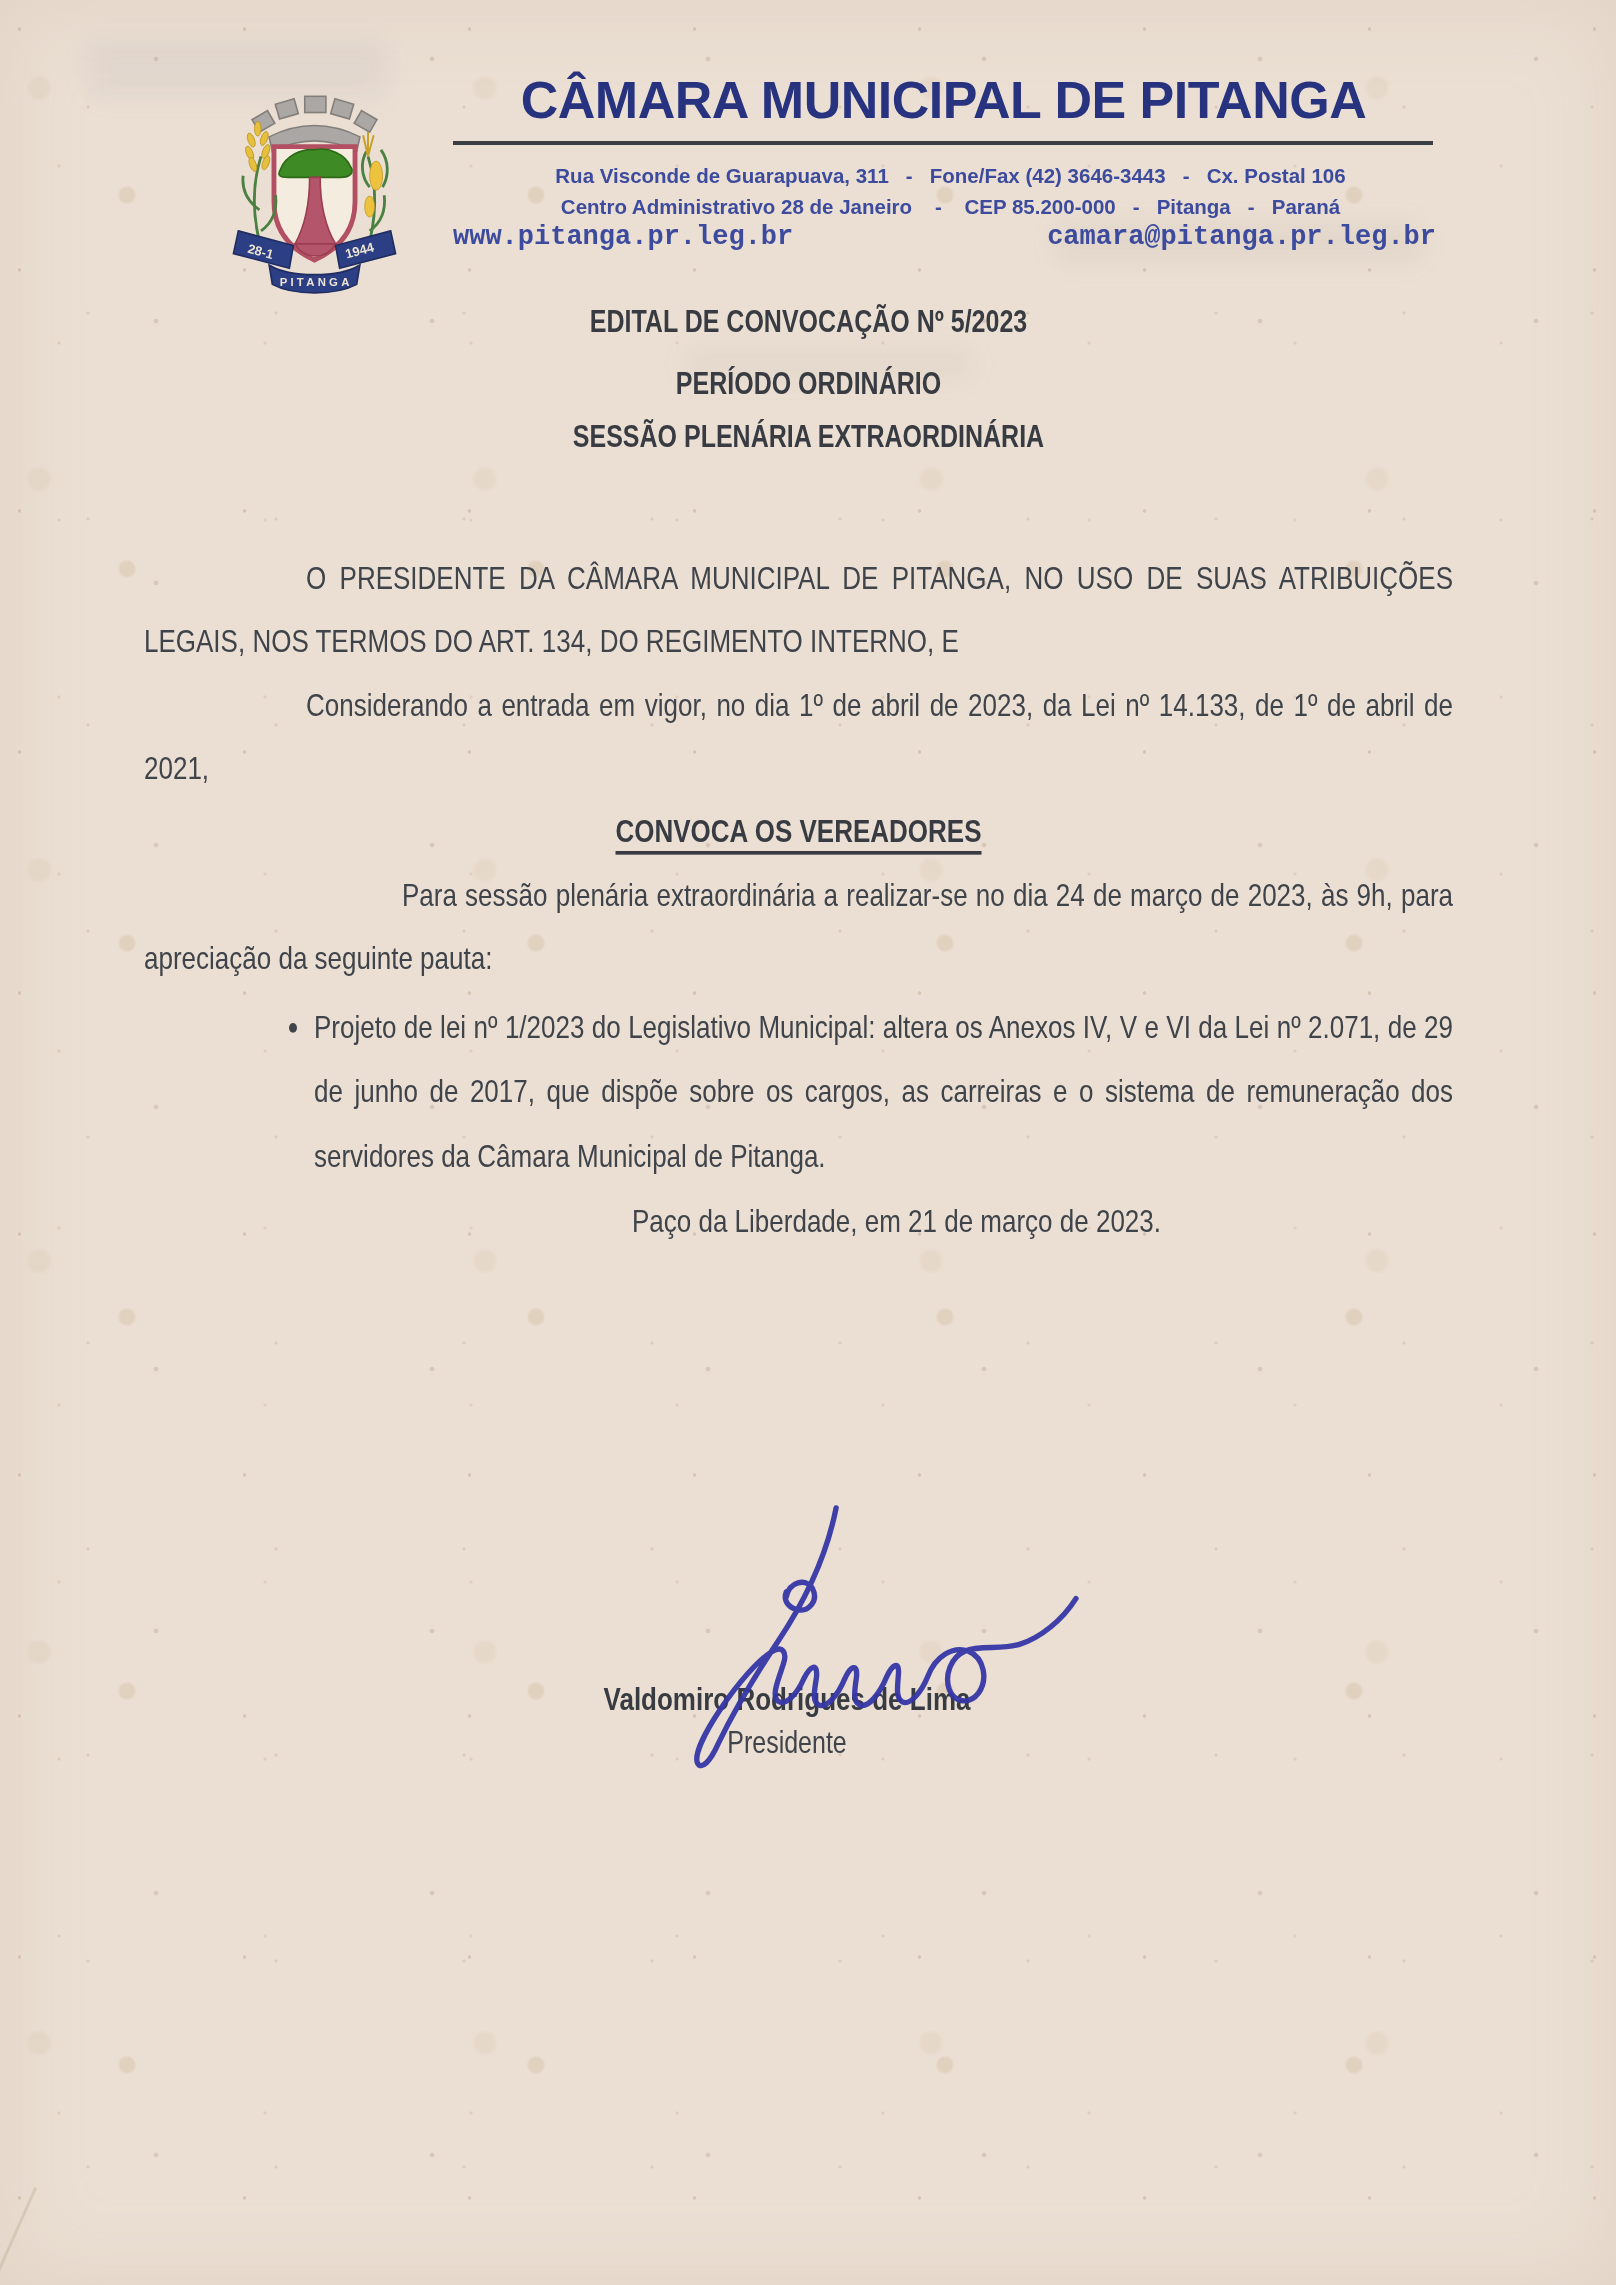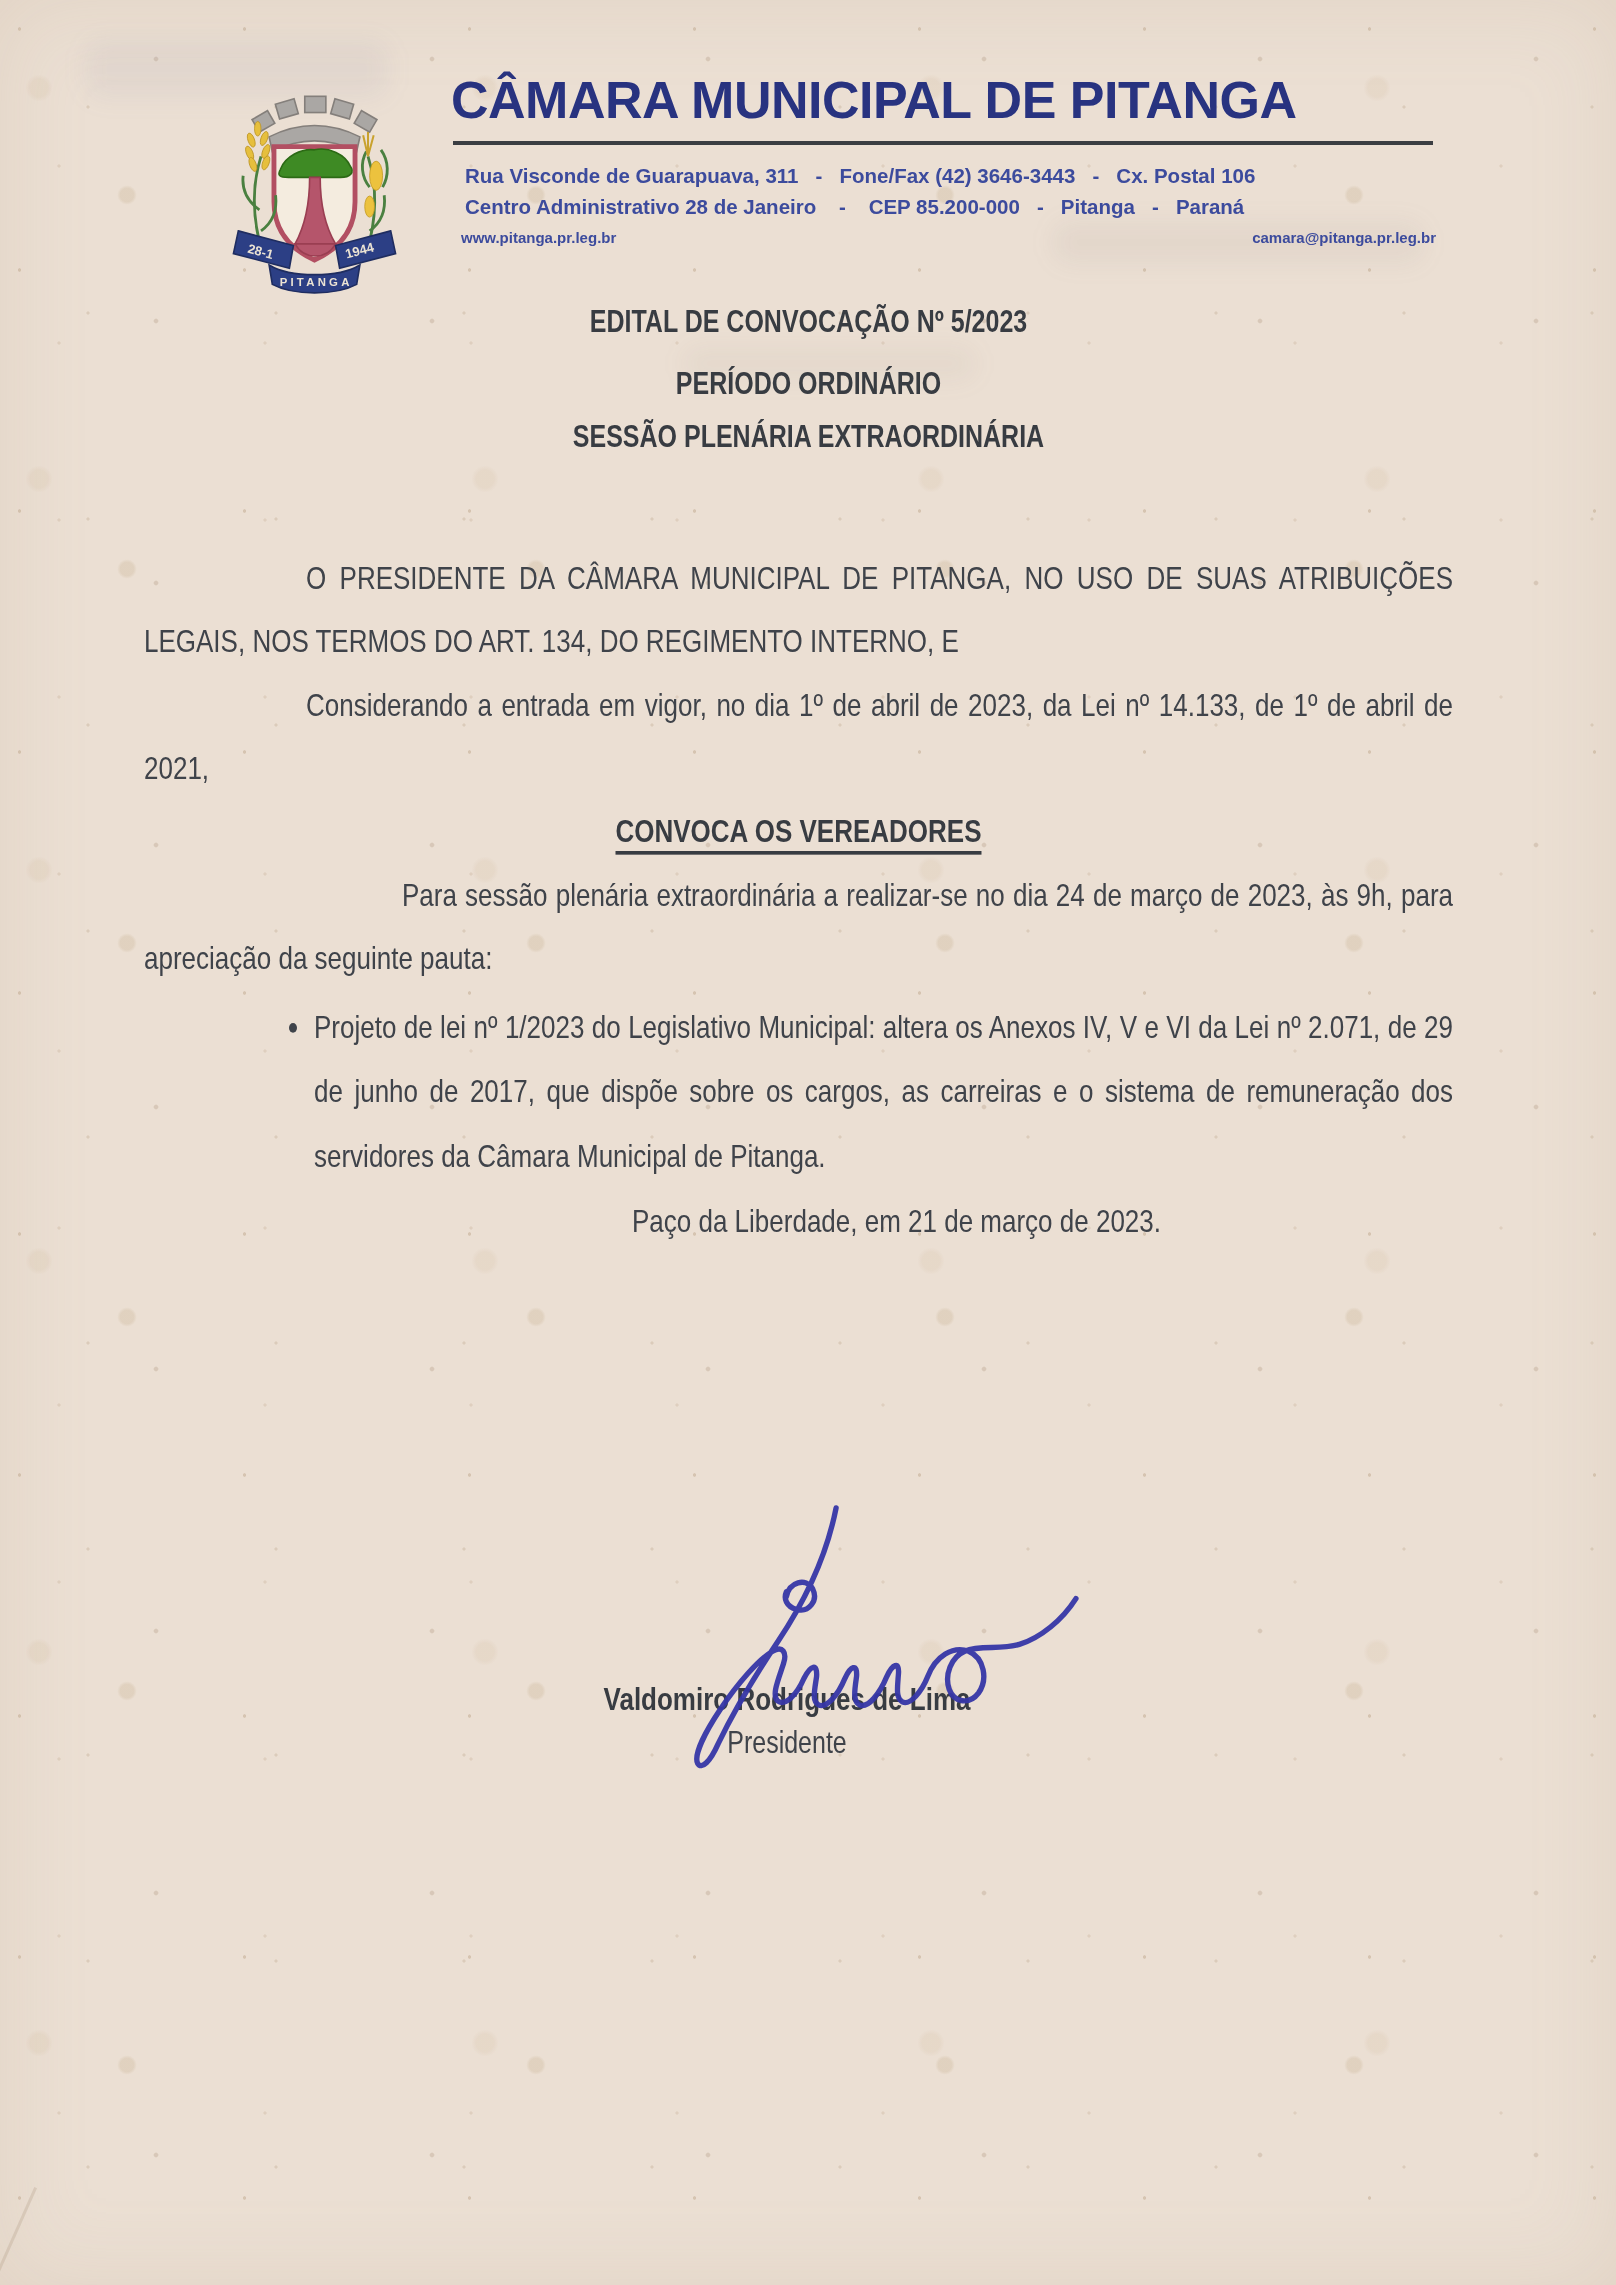--- a/index.html
+++ b/index.html
@@ -32,29 +32,29 @@
   .ghost-a { top: 41px;  left: 86px;   width: 302px; height: 57px; }
   .ghost-b { top: 222px; left: 1053px; width: 371px; height: 41px; background: rgba(130,120,110,0.07); }
   .ghost-c { top: 347px; left: 683px;  width: 293px; height: 33px; background: rgba(130,120,110,0.06); }
   .crease  { position: absolute; left: 11.7px; top: 2183px; width: 2.9px; height: 109px;
              background: rgba(150,125,100,0.20); transform: rotate(24deg); }
 
   
   .logo-wrap { position: absolute; left: 217px; top: 72px; width: 195px; height: 227px; }
   .logo-wrap svg { display: block; width: 100%; height: 100%; }
 
-  .header-right { position: absolute; left: 451px; top: 72px; width: 985px; }
+  .header-right { position: absolute; left: 451px; top: 72px; width: 985px; text-align: center; }
   .org-title {
     font-size: 52px; line-height: 57px; font-weight: bold;
     color: #283380; white-space: nowrap; letter-spacing: -0.5px;
   }
   .header-rule { height: 3.9px; background: #3b3e42; margin: 11.7px 0 15.6px 2px; width: 980px; }
   .addr { font-size: 20.5px; font-weight: bold; color: #3c4b9d; line-height: 31px; white-space: pre; margin-left: 14px; }
-  .addr-row3 { display: flex; justify-content: space-between; margin-left: 10px;
-               font-size: 15px; font-weight: bold; color: #3c4b9d; line-height: 31px; }
+  .addr-row3 { display: flex; justify-content: space-between; margin-left: 2px;
+               font-size: 27px; font-weight: bold; color: #3c4b9d; line-height: 31px; font-family: Liberation Mono, monospace; }
 
   
   .doc-titles {
     position: absolute; top: 304px; left: 0; width: 100%;
     text-align: center; font-weight: bold; color: #383c42; font-size: 25px;
     transform: scaleY(1.22); transform-origin: top center;
   }
   .doc-titles .t1 { line-height: 28px; margin-bottom: 23.4px; }
   .doc-titles .t2 { line-height: 28px; margin-bottom: 14.6px; }
   .doc-titles .t3 { line-height: 28px; }

